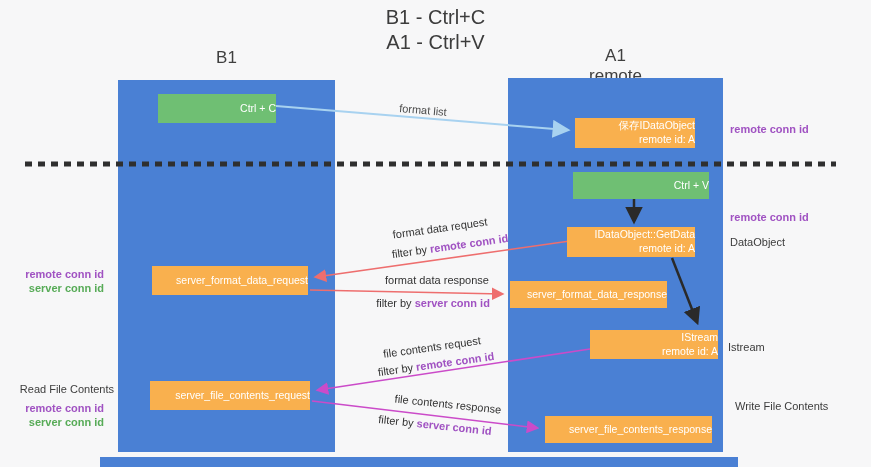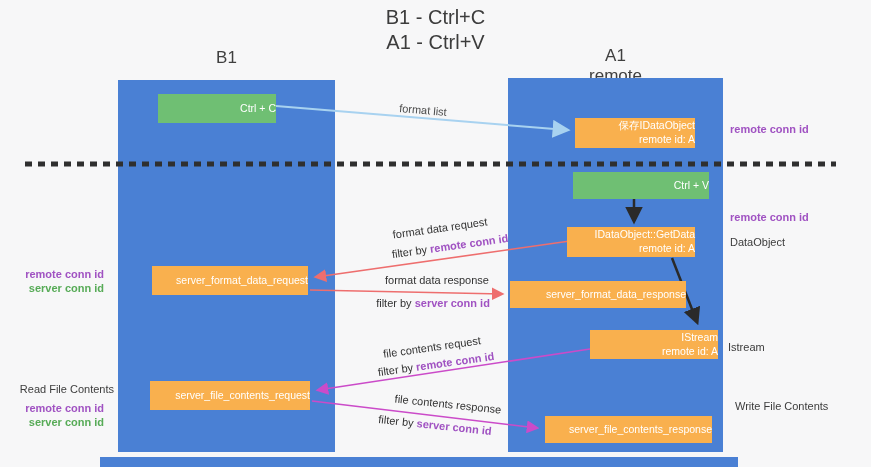--- a/index.html
+++ b/index.html
@@ -90,21 +90,21 @@
 
   <div class="abs box orange" style="left:552px;top:227px;width:128px;height:30px;margin-left:15px;">
     <div>IDataObject::GetData</div>
     <div>remote id: A</div>
   </div>
 
   <div class="abs box orange" style="left:152px;top:266px;width:156px;height:29px;">
     <div>server_format_data_request</div>
   </div>
 
-  <div class="abs box orange" style="left:510px;top:281px;width:176px;height:27px;">
+  <div class="abs box orange" style="left:510px;top:281px;width:157px;height:27px;">
     <div>server_format_data_response</div>
   </div>
 
   <div class="abs box orange" style="left:590px;top:330px;width:128px;height:29px;">
     <div>IStream</div>
     <div>remote id: A</div>
   </div>
 
   <div class="abs box orange" style="left:150px;top:381px;width:160px;height:29px;">
     <div>server_file_contents_request</div>

